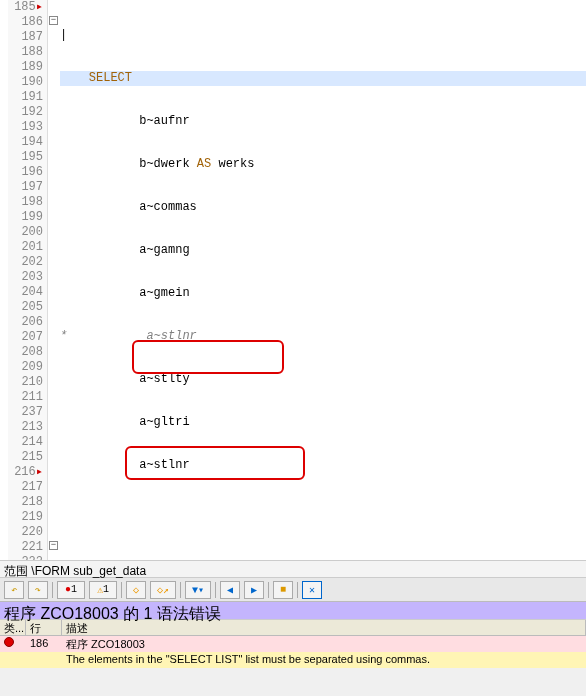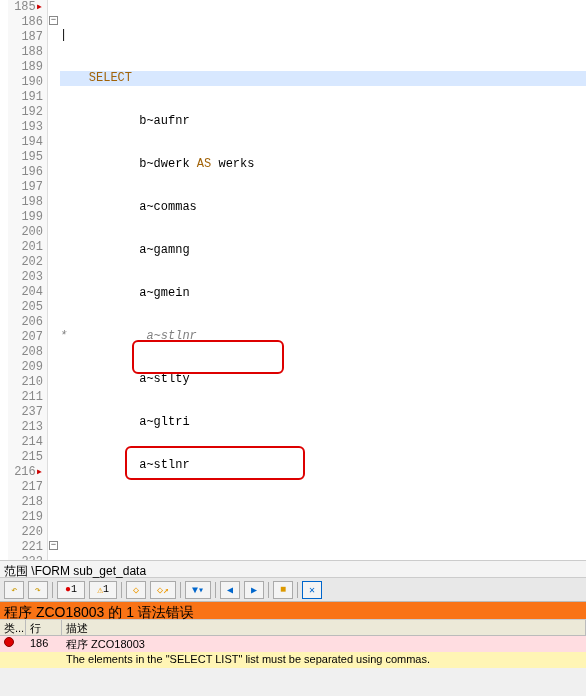--- a/index.html
+++ b/index.html
@@ -85,24 +85,24 @@
     align-items: center;
     justify-content: center;
     width: 20px;
     height: 18px;
     border: 1px solid #aaa;
     background: #f4f4f4;
     font-size: 10px;
   }
   .sep { width: 1px; height: 16px; background: #aaa; }
   .errors-header {
-    background: #f97316;
+    background: #c4b5fd;
     padding: 2px 4px;
     font-family: "Microsoft YaHei", Arial, sans-serif;
-    font-size: 14px;
+    font-size: 16px;
     border-bottom: 1px solid #ccc;
     height: 18px;
   }
   .err-table {
     font-family: Arial, sans-serif;
     font-size: 11px;
   }
   .err-head {
     display: flex;
     background: #ece9d8;

